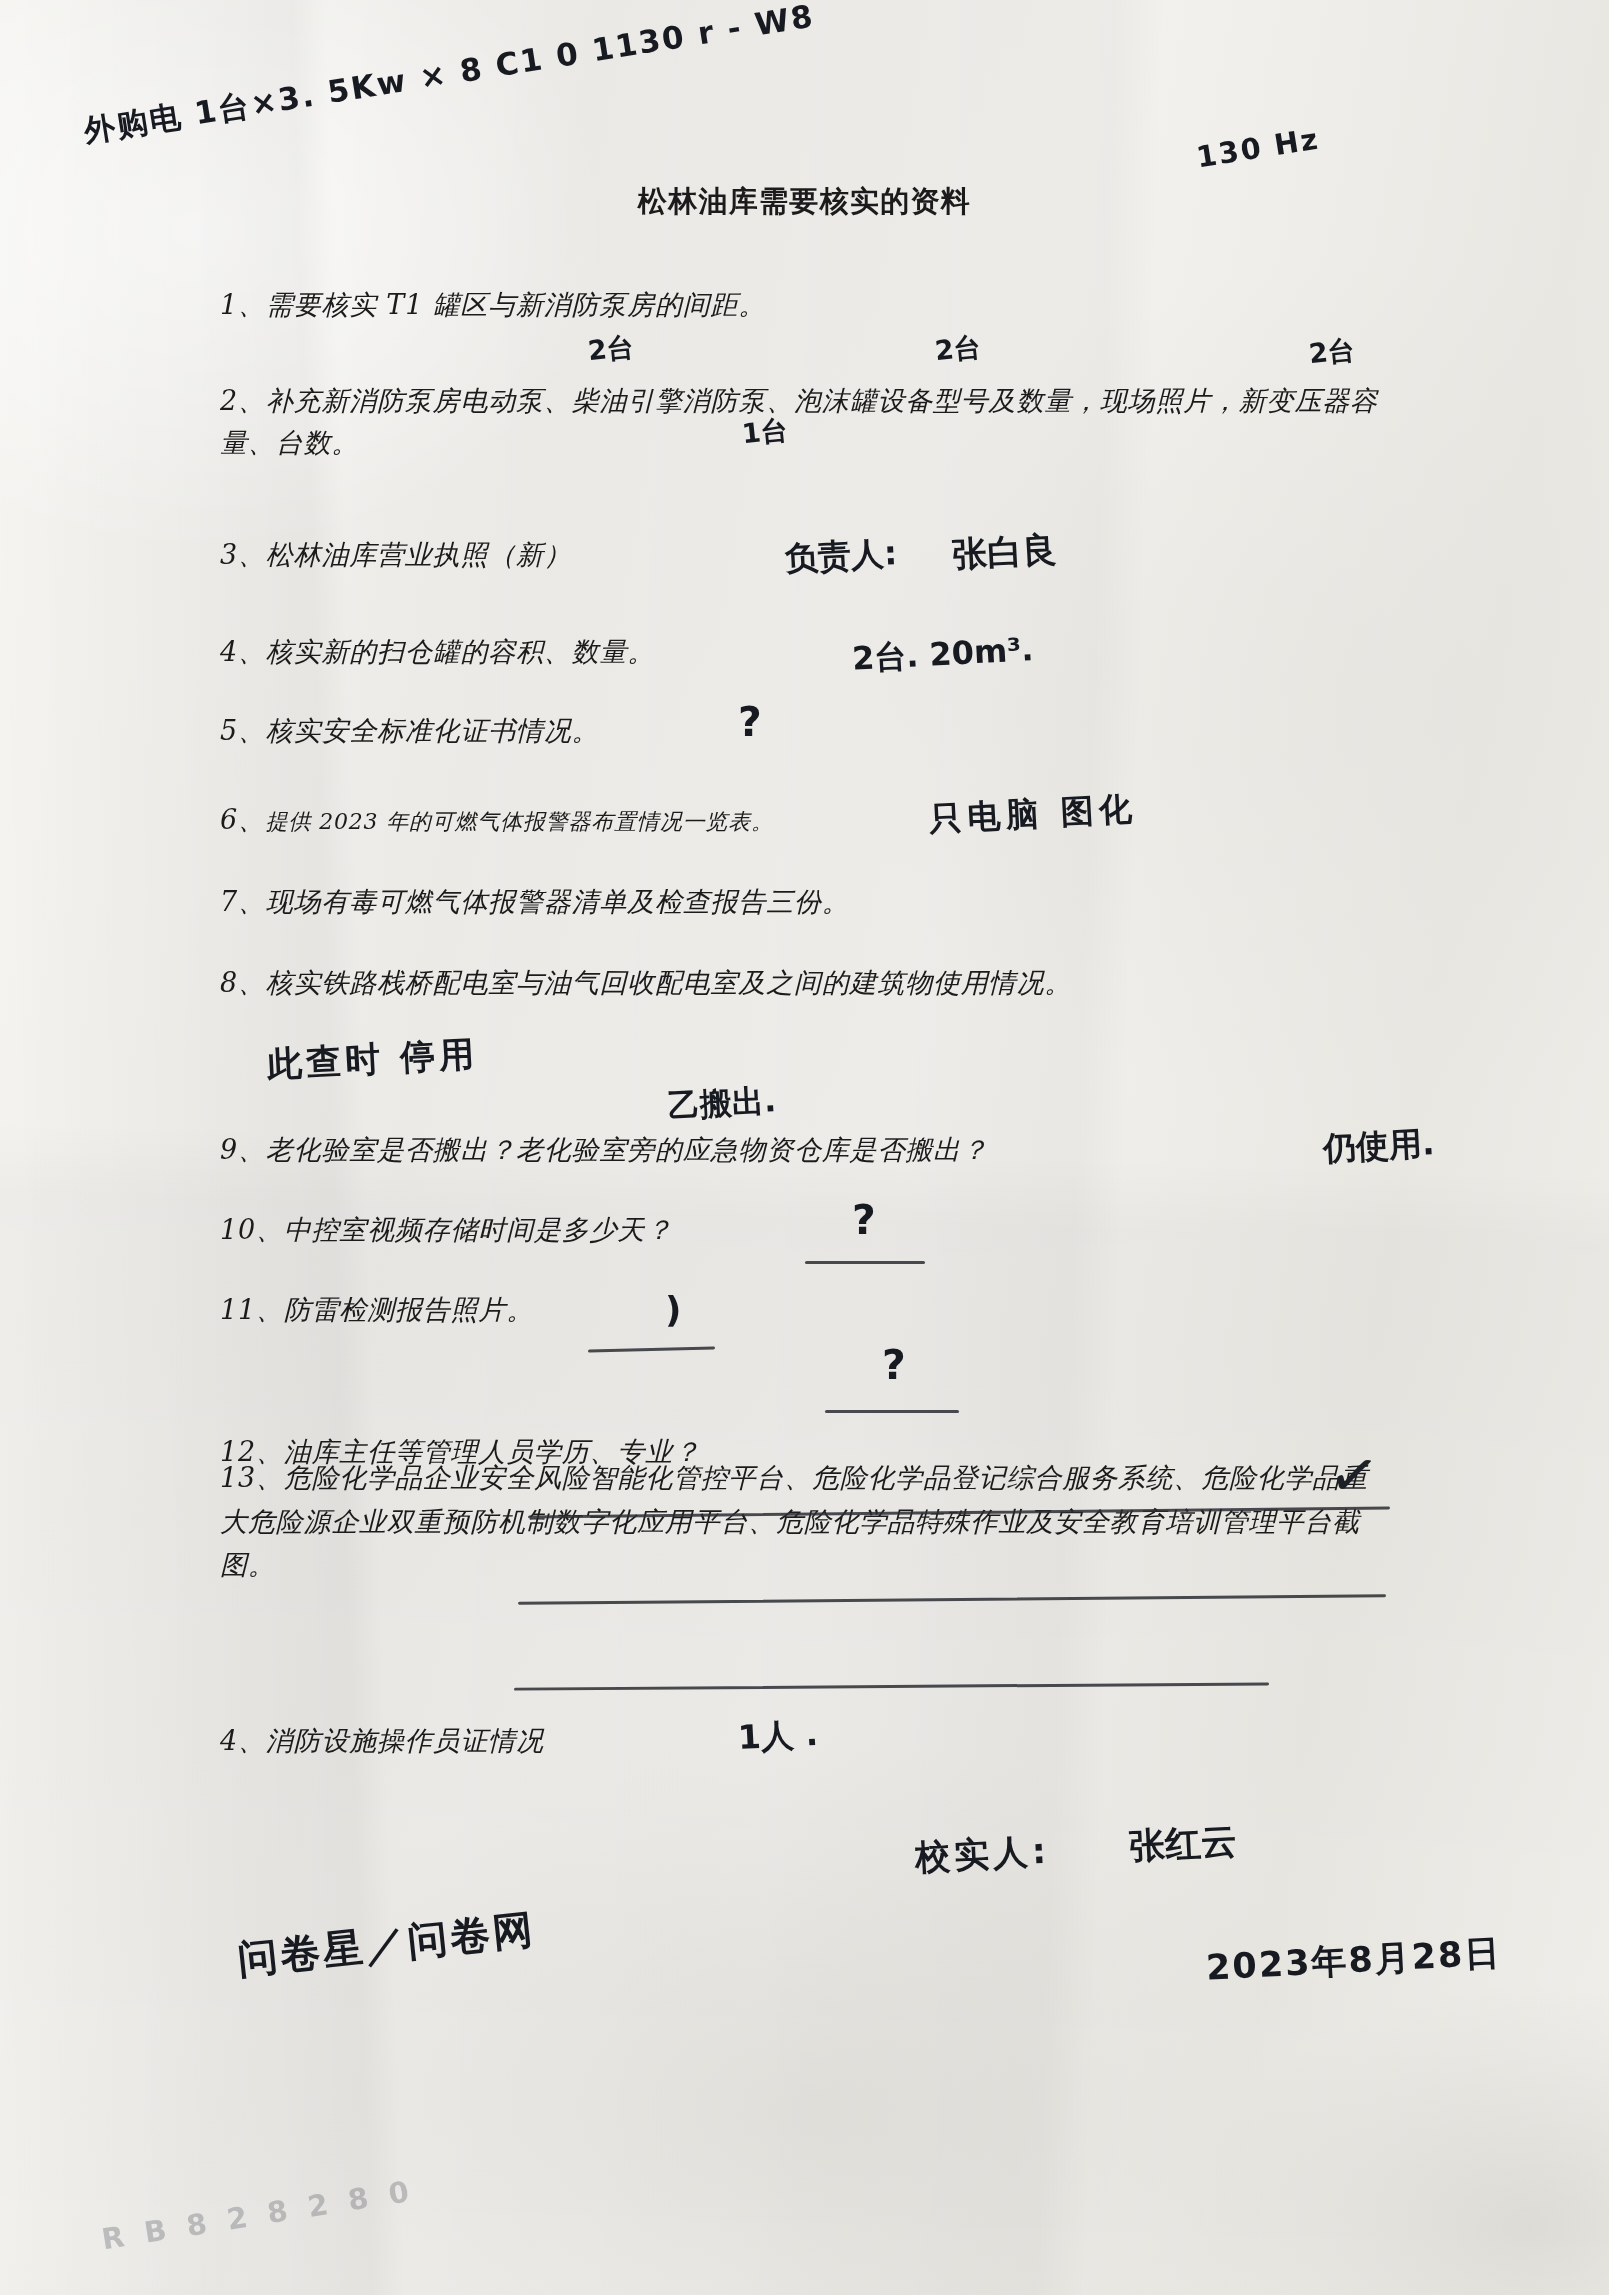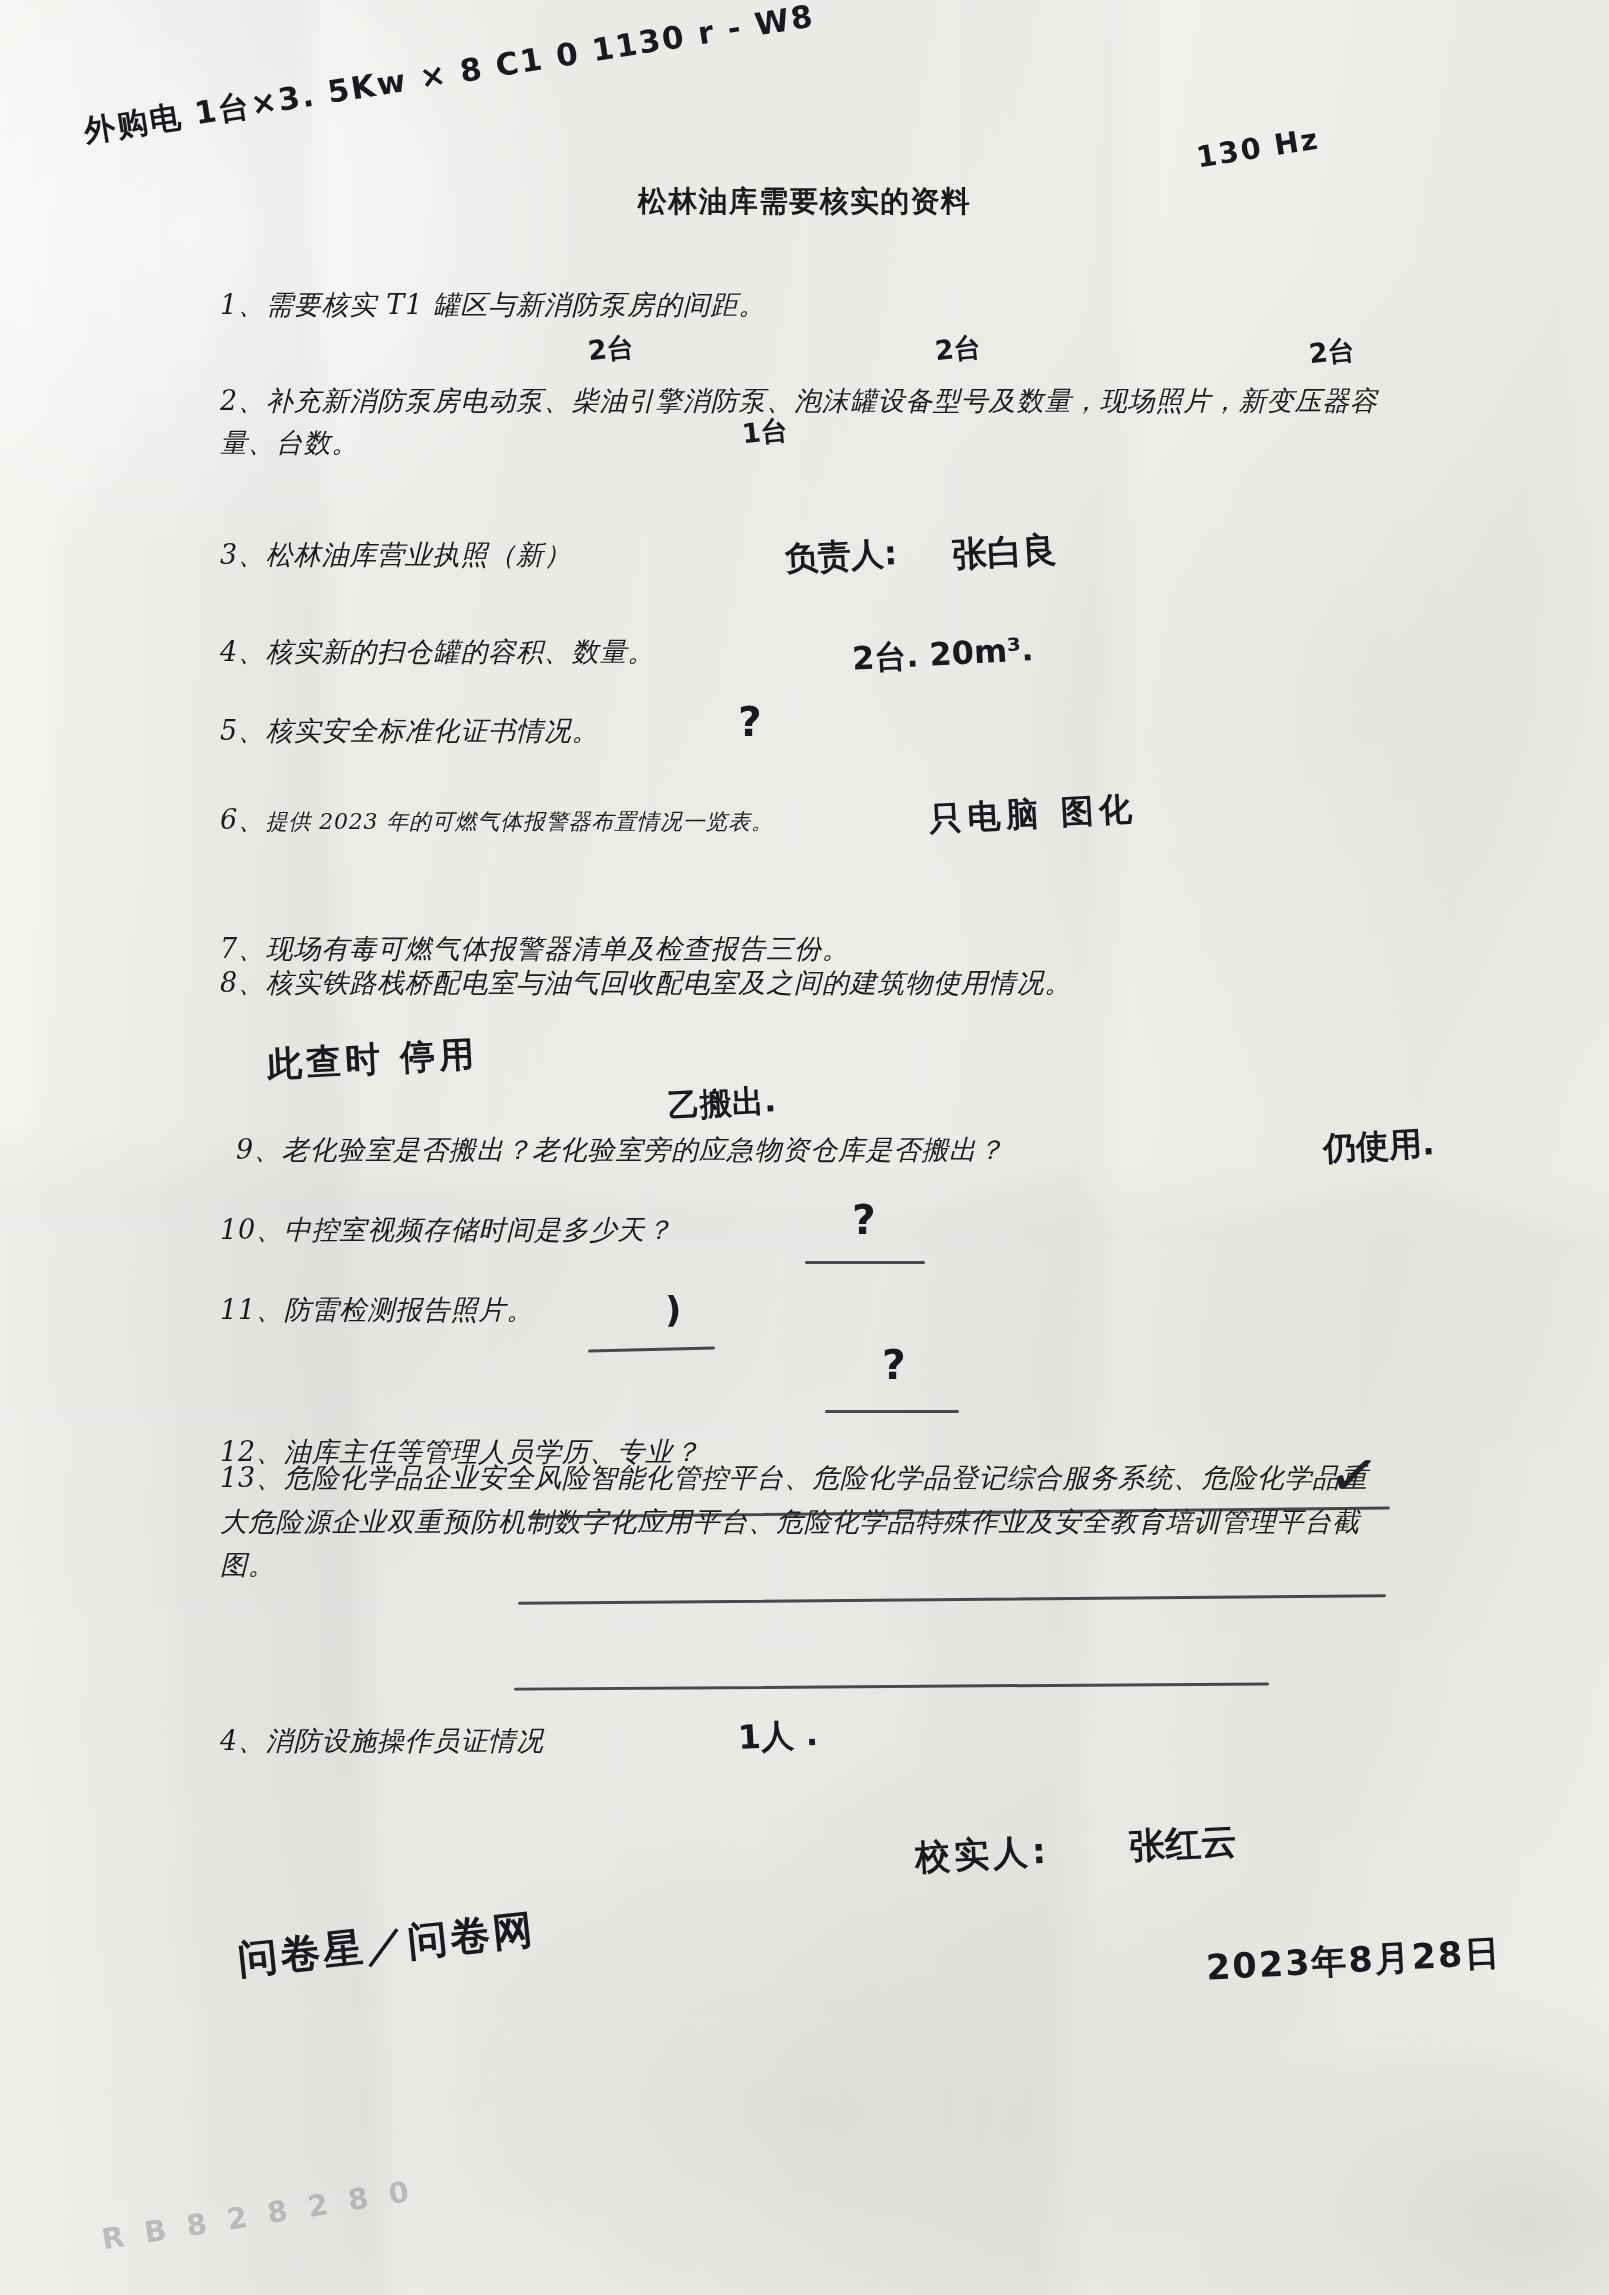--- a/index.html
+++ b/index.html
@@ -142,29 +142,29 @@
     </div>
 
     <div class="item" style="top:710px;">
       <span class="num">5、</span><span>核实安全标准化证书情况。</span>
     </div>
 
     <div class="item small" style="top:799px;">
       <span class="num" style="font-size:27px;">6、</span><span>提供 2023 年的可燃气体报警器布置情况一览表。</span>
     </div>
 
-    <div class="item" style="top:881px;margin-top:47px;">
+    <div class="item" style="top:881px;">
       <span class="num">7、</span><span>现场有毒可燃气体报警器清单及检查报告三份。</span>
     </div>
 
     <div class="item" style="top:962px; width:1149px;">
       <span class="num">8、</span><span>核实铁路栈桥配电室与油气回收配电室及之间的建筑物使用情况。</span>
     </div>
 
-    <div class="item" style="top:1129px;margin-left:16px;">
+    <div class="item" style="top:1129px;">
       <span class="num">9、</span><span>老化验室是否搬出？老化验室旁的应急物资仓库是否搬出？</span>
     </div>
 
     <div class="item" style="top:1209px;">
       <span class="num">10、</span><span>中控室视频存储时间是多少天？</span>
     </div>
 
     <div class="item" style="top:1289px;">
       <span class="num">11、</span><span>防雷检测报告照片。</span>
     </div>

